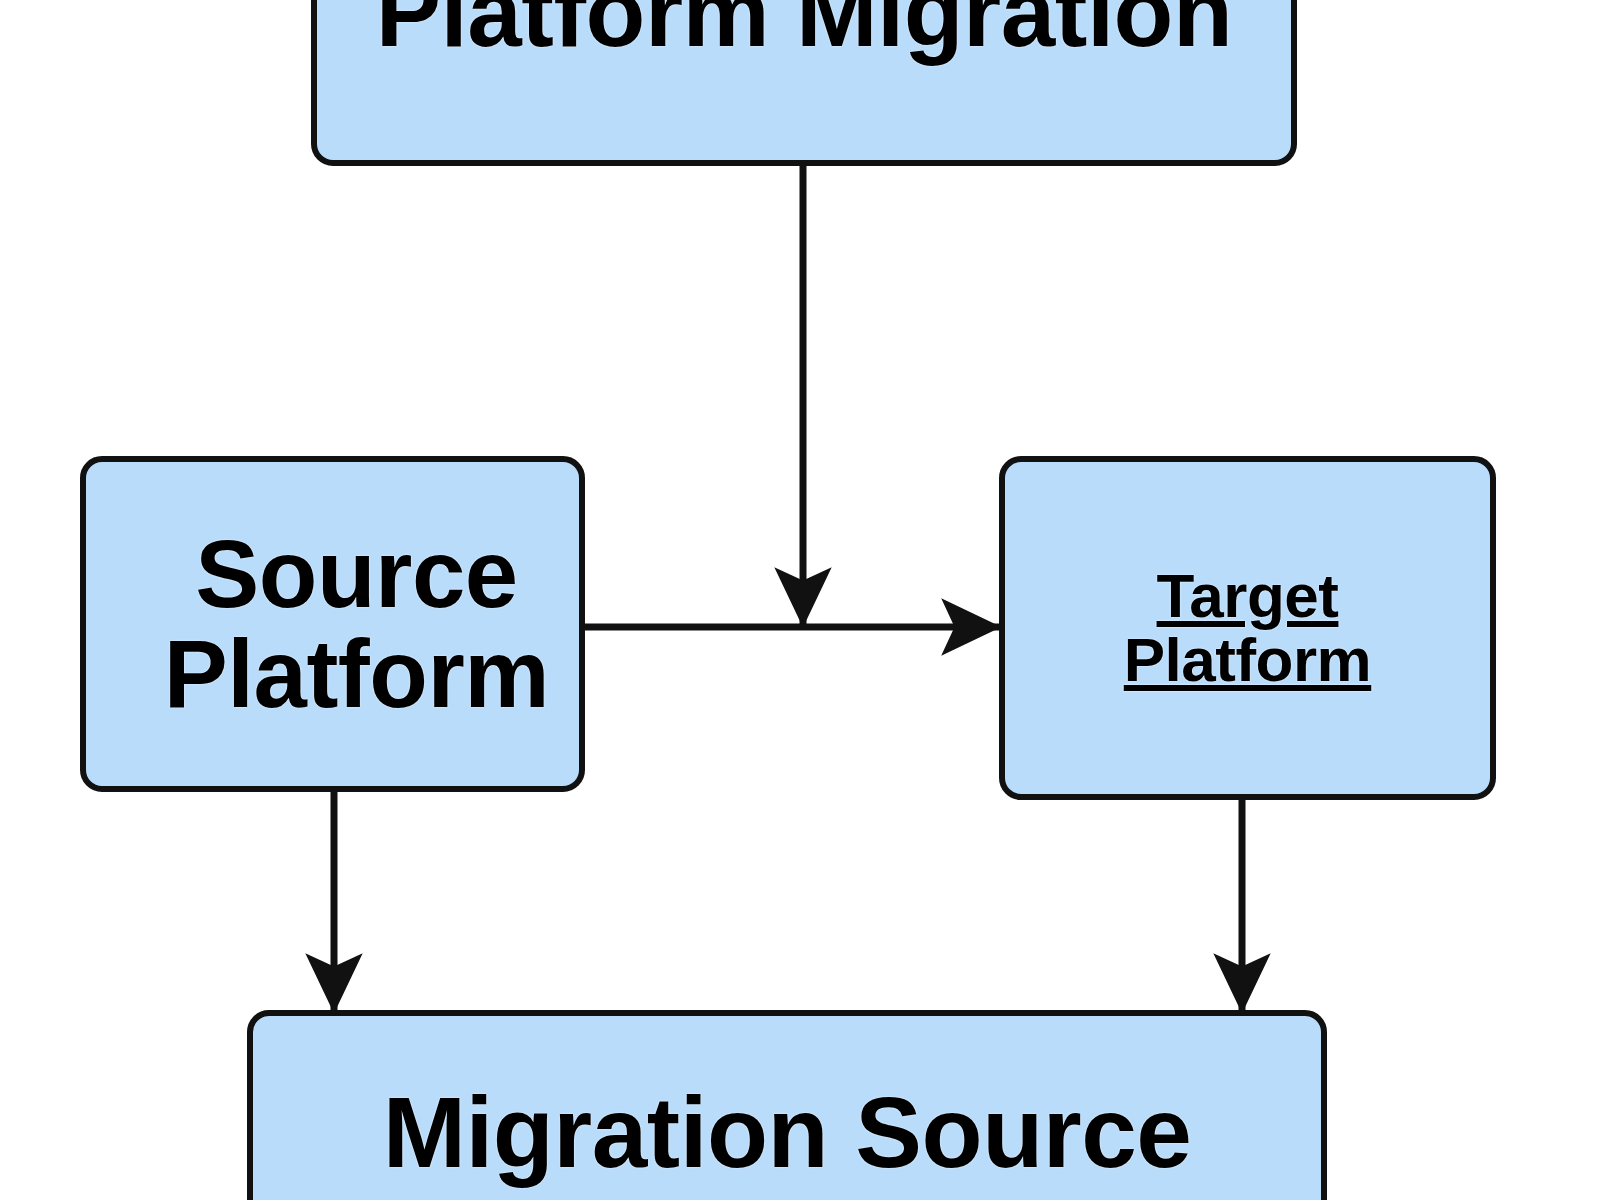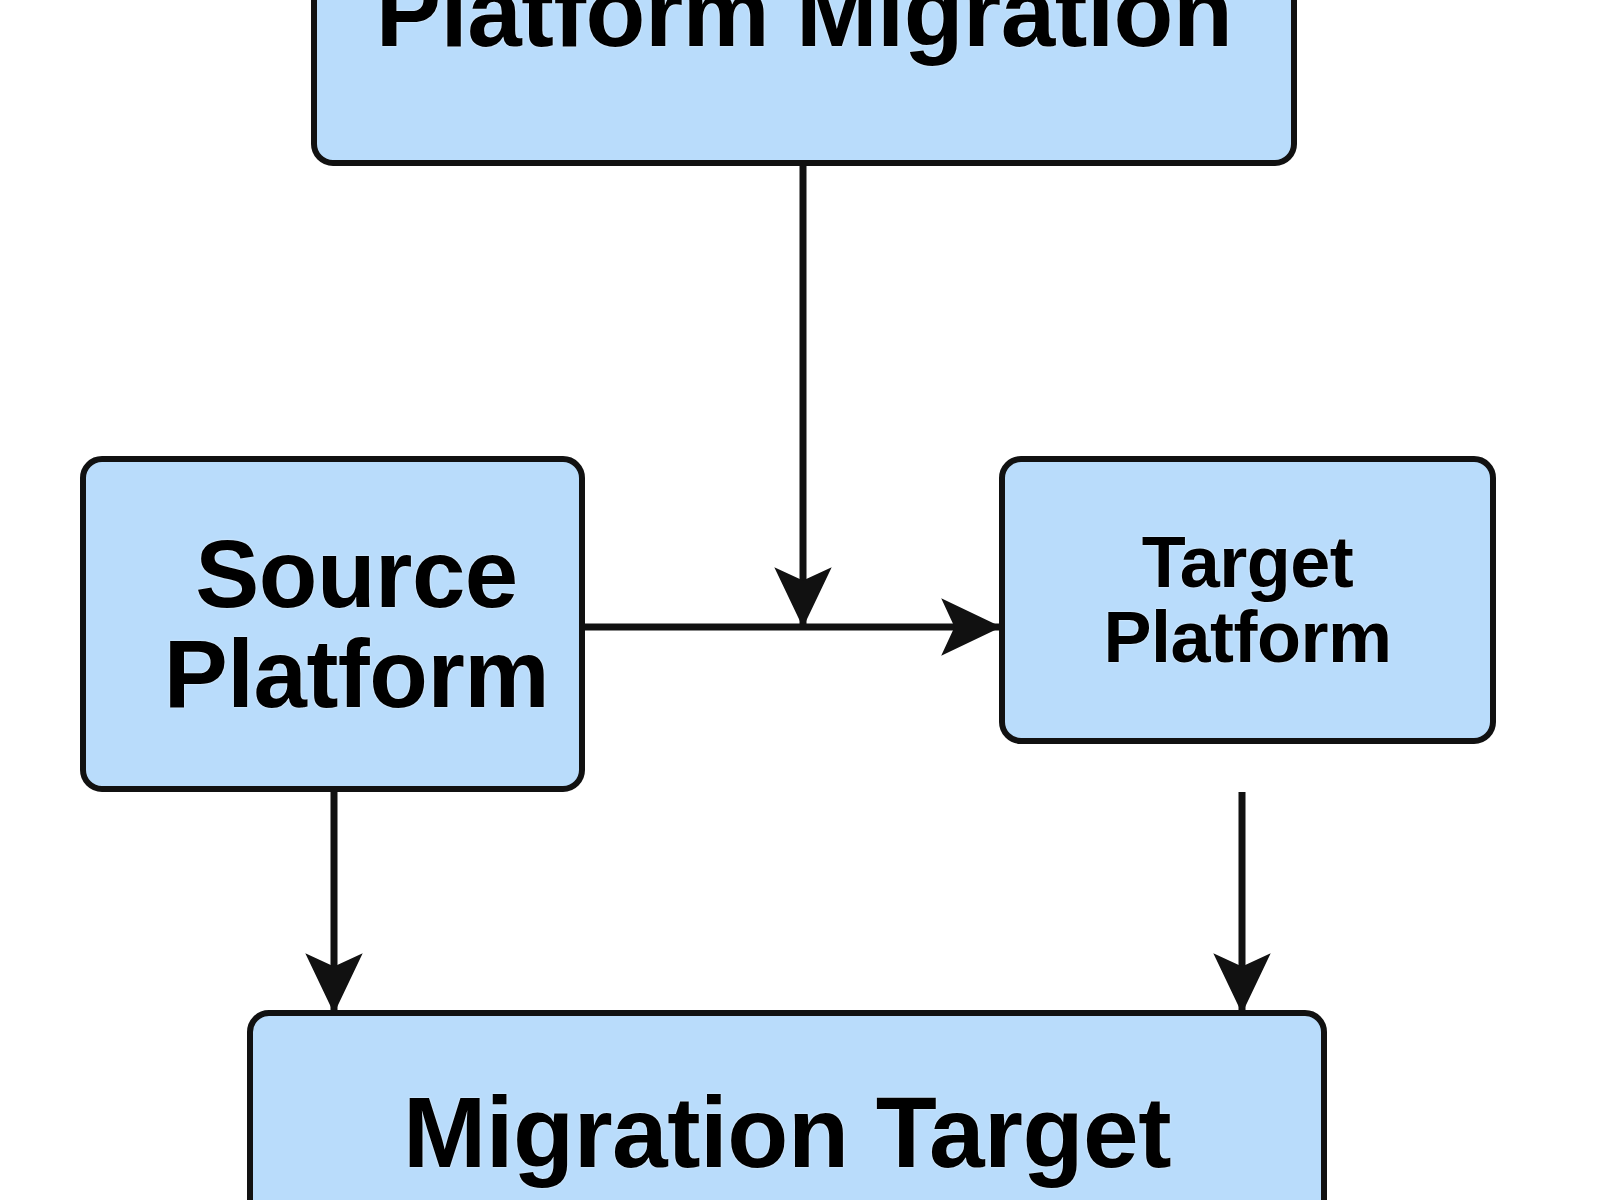--- a/index.html
+++ b/index.html
@@ -53,22 +53,23 @@
     top: 456px;
     width: 505px;
     height: 336px;
     font-size: 96px;
     padding-left: 48px;
   }
   #node-target-platform {
     left: 999px;
     top: 456px;
     width: 497px;
-    height: 288px;
-    font-size: 72px;
+    height: 344px;
+    font-size: 62px;
+    text-decoration: underline;
   }
   #node-migration-process {
     left: 247px;
     top: 1010px;
     width: 1080px;
     height: 330px;
     font-size: 100px;
     align-items: flex-start;
     padding-top: 64px;
   }
@@ -113,16 +114,16 @@
     <span class="node-label">Source
 Platform</span>
   </div>
 
   <div class="node" id="node-target-platform">
     <span class="node-label">Target
 Platform</span>
   </div>
 
   <div class="node" id="node-migration-process">
-    <span class="node-label">Migration Target</span>
+    <span class="node-label">Migration Source</span>
   </div>
 
 </div>
 
 </body></html>

